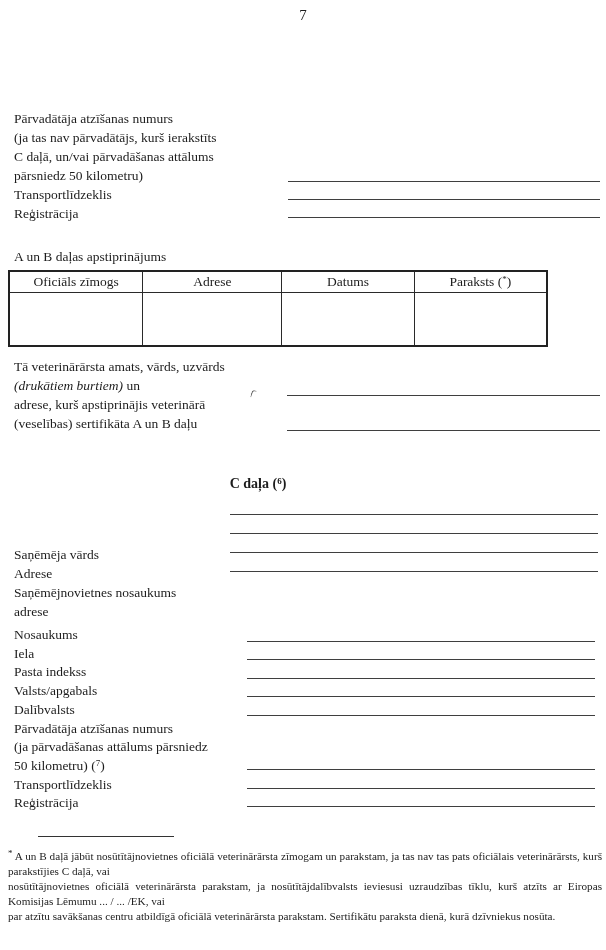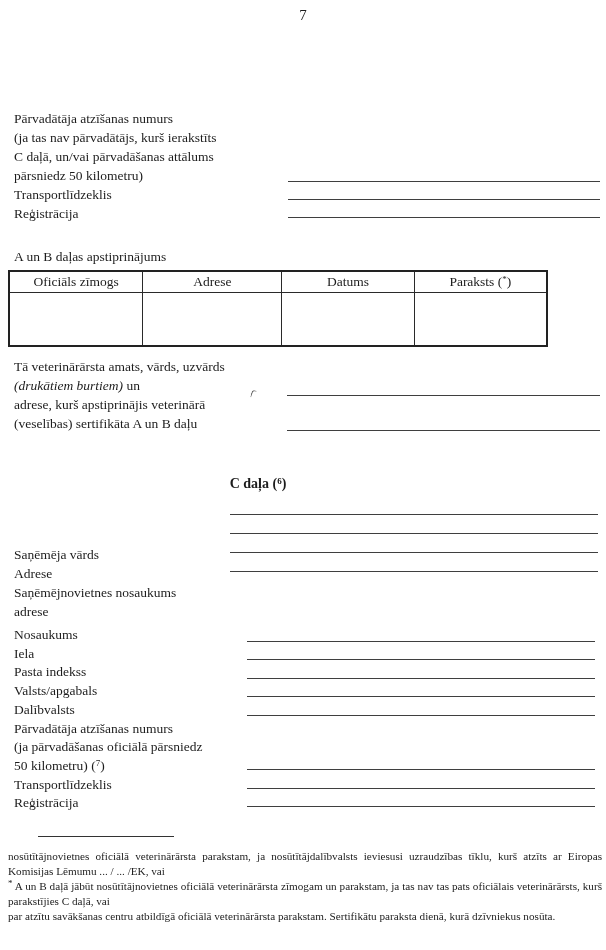--- a/index.html
+++ b/index.html
@@ -123,34 +123,34 @@
   <div class="fill-line" style="left:230px;top:571px;width:368px;"></div>
 
 
   <div class="abs txt holding-labels">
     <div>Nosaukums</div>
     <div>Iela</div>
     <div>Pasta indekss</div>
     <div>Valsts/apgabals</div>
     <div>Dalībvalsts</div>
     <div>Pārvadātāja atzīšanas numurs</div>
-    <div>(ja pārvadāšanas oficiālā pārsniedz</div>
+    <div>(ja pārvadāšanas attālums pārsniedz</div>
     <div><span>50 kilometru) (</span><sup>7</sup><span>)</span></div>
     <div>Transportlīdzeklis</div>
     <div>Reģistrācija</div>
   </div>
   <div class="fill-line" style="left:247px;top:641px;width:348px;"></div>
   <div class="fill-line" style="left:247px;top:659px;width:348px;"></div>
   <div class="fill-line" style="left:247px;top:678px;width:348px;"></div>
   <div class="fill-line" style="left:247px;top:696px;width:348px;"></div>
   <div class="fill-line" style="left:247px;top:715px;width:348px;"></div>
   <div class="fill-line" style="left:247px;top:769px;width:348px;"></div>
   <div class="fill-line" style="left:247px;top:788px;width:348px;"></div>
   <div class="fill-line" style="left:247px;top:806px;width:348px;"></div>
 
   <div class="abs footnote-rule"></div>
   <div class="abs footnote justify">
+    <p><sup>*</sup> <span>A un B daļā jābūt nosūtītājnovietnes oficiālā veterinārārsta zīmogam un parakstam, ja tas nav tas pats oficiālais veterinārārsts, kurš parakstījies C daļā, vai</span></p>
     <p>nosūtītājnovietnes oficiālā veterinārārsta parakstam, ja nosūtītājdalībvalsts ieviesusi uzraudzības tīklu, kurš atzīts ar Eiropas Komisijas Lēmumu ... / ... /EK, vai</p>
-    <p><sup>*</sup> <span>A un B daļā jābūt nosūtītājnovietnes oficiālā veterinārārsta zīmogam un parakstam, ja tas nav tas pats oficiālais veterinārārsts, kurš parakstījies C daļā, vai</span></p>
     <p>par atzītu savākšanas centru atbildīgā oficiālā veterinārārsta parakstam. Sertifikātu paraksta dienā, kurā dzīvniekus nosūta.</p>
   </div>
 
 </div>
 
 </body></html>

